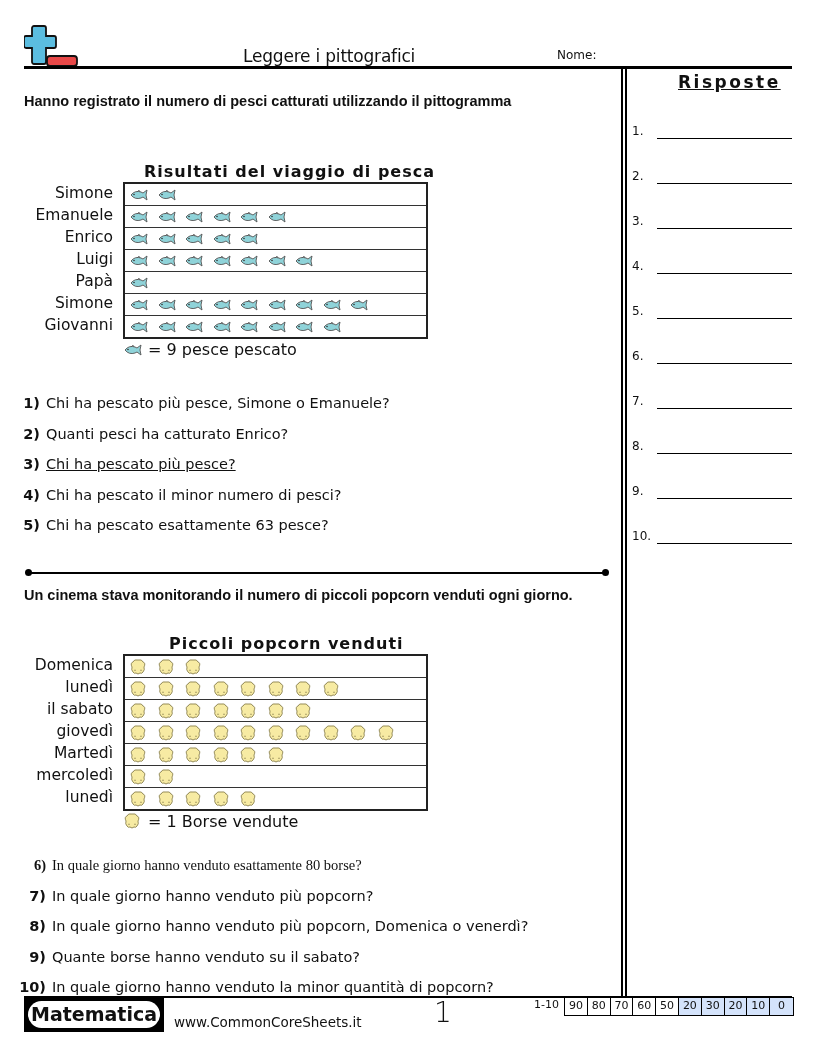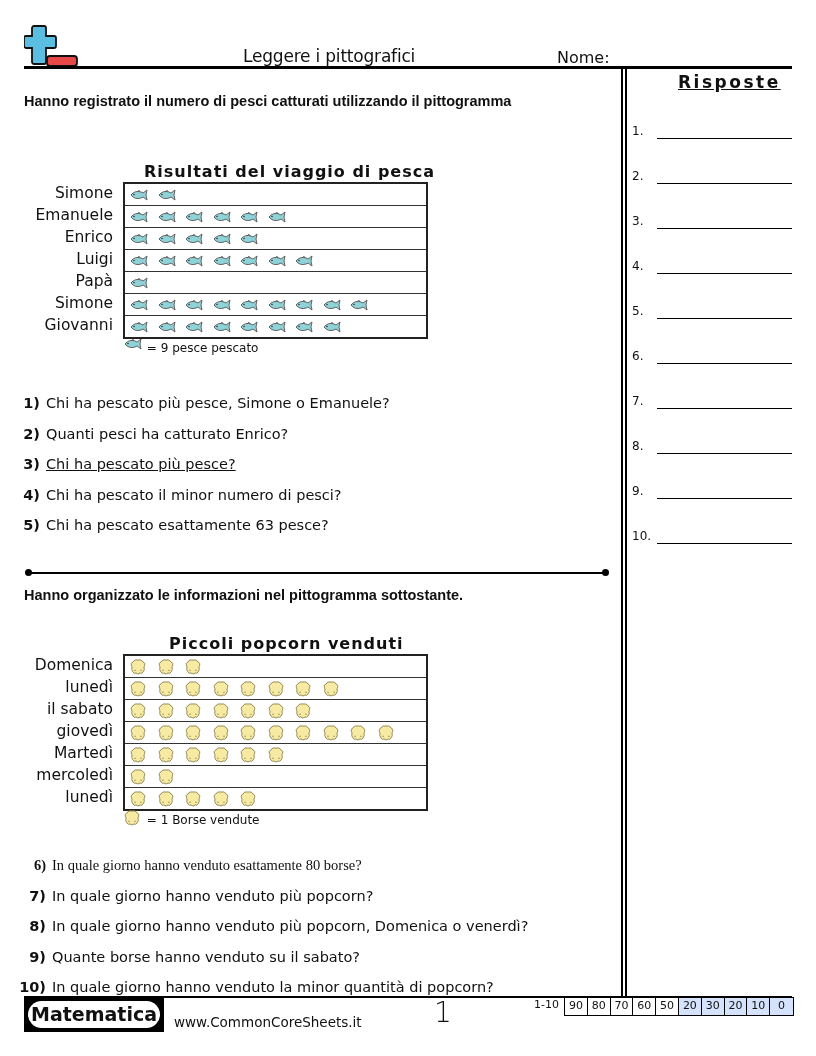--- a/index.html
+++ b/index.html
@@ -2,21 +2,21 @@
 <html><head>
 <meta charset="utf-8">
 <style>
   * { box-sizing: border-box; margin: 0; padding: 0; }
   html, body { width: 816px; height: 1056px; background: #fff; overflow: hidden; }
   body { position: relative; font-family: "Liberation Sans", sans-serif; color: #111; }
 
   
   .logo { position: absolute; left: 24px; top: 24px; width: 56px; height: 44px; }
   .title { position: absolute; left: 243px; top: 46px; font-size: 17px; font-family: "DejaVu Sans", sans-serif; letter-spacing: -0.2px; }
-  .nome { position: absolute; left: 557px; top: 48px; font-size: 16px; font-family: "DejaVu Sans", sans-serif; }
+  .nome { position: absolute; left: 557px; top: 48px; font-size: 12px; font-family: "DejaVu Sans", sans-serif; }
   .top-rule { position: absolute; left: 24px; top: 66px; width: 768px; height: 3px; background: #000; }
 
   
   .vline1 { position: absolute; left: 621px; top: 66px; width: 2px; height: 930px; background: #000; }
   .vline2 { position: absolute; left: 625px; top: 66px; width: 2px; height: 930px; background: #000; }
 
   
   .risposte-title { position: absolute; left: 678px; top: 72px; font-size: 17px; font-weight: bold; letter-spacing: 2.5px; text-decoration: underline; font-family: "DejaVu Sans", sans-serif; }
   .answer-row { position: absolute; left: 632px; width: 160px; height: 20px; }
   .answer-num { position: absolute; left: 0; top: 0; font-size: 12px; font-family: "DejaVu Sans", sans-serif; }
@@ -24,21 +24,21 @@
 
   
   .intro { position: absolute; left: 24px; width: 580px; font-size: 14.5px; font-weight: bold; line-height: 22px; font-family: "Liberation Sans", sans-serif; }
   .chart-title { position: absolute; font-size: 16px; font-weight: bold; letter-spacing: 1px; font-family: "DejaVu Sans", sans-serif; }
   .picto-label { position: absolute; right: 0; width: 96px; text-align: right; font-size: 15.5px; top: 1px; font-family: "DejaVu Sans", sans-serif; }
   .picto-box { position: absolute; border: 2px solid #222; }
   .picto-cell { position: absolute; left: 0; width: 100%; height: 22px; border-bottom: 1px solid #333; }
   .picto-cell:last-child { border-bottom: none; }
   .icon-slot { position: absolute; top: 3px; width: 20px; height: 16px; }
 
-  .legend { position: absolute; font-size: 12px; font-family: "DejaVu Sans", sans-serif; }
+  .legend { position: absolute; font-size: 16px; font-family: "DejaVu Sans", sans-serif; }
   .legend .icon-slot { position: relative; display: inline-block; vertical-align: middle; top: -2px; }
 
   .q { position: absolute; font-size: 14.5px; font-family: "DejaVu Sans", sans-serif; }
   .q .qn { font-weight: bold; display: inline-block; width: 28px; text-align: right; margin-right: 6px; }
 
   .divider { position: absolute; left: 28px; top: 572px; width: 578px; height: 2px; background: #000; }
   .dot { position: absolute; width: 7px; height: 7px; border-radius: 50%; background: #000; top: 569px; }
 
   
   .footer-rule { position: absolute; left: 24px; top: 996px; width: 768px; height: 2px; background: #000; }
@@ -340,21 +340,21 @@
     <div class="q" style="left: 12px; top: 456px; text-decoration: underline;"><span class="qn">3)</span><span>Chi ha pescato più pesce?</span></div>
     <div class="q" style="left: 12px; top: 486.5px;"><span class="qn">4)</span><span>Chi ha pescato il minor numero di pesci?</span></div>
     <div class="q" style="left: 12px; top: 517px;"><span class="qn">5)</span><span>Chi ha pescato esattamente 63 pesce?</span></div>
   </div>
 
 <div class="divider"></div>
 <div class="dot" style="left:25px"></div>
 <div class="dot" style="left:602px"></div>
 
 <div id="intro2" class="intro" style="top:584px">
-    <div>Hanno organizzato le informazioni nel pittogramma sottostante.</div>
+    <div>Un cinema stava monitorando il numero di piccoli popcorn venduti ogni giorno.</div>
   </div>
 <div class="chart-title" style="left:169px; top:634px">Piccoli popcorn venduti</div>
 <div id="picto2">
     <div class="picto-label" style="position: absolute; left: 3px; width: 110px; top: 656px;">Domenica</div>
     <div class="picto-label" style="position: absolute; left: 3px; width: 110px; top: 678px;">lunedì</div>
     <div class="picto-label" style="position: absolute; left: 3px; width: 110px; top: 700px;">il sabato</div>
     <div class="picto-label" style="position: absolute; left: 3px; width: 110px; top: 722px;">giovedì</div>
     <div class="picto-label" style="position: absolute; left: 3px; width: 110px; top: 744px;">Martedì</div>
     <div class="picto-label" style="position: absolute; left: 3px; width: 110px; top: 766px;">mercoledì</div>
     <div class="picto-label" style="position: absolute; left: 3px; width: 110px; top: 788px;">lunedì</div>

